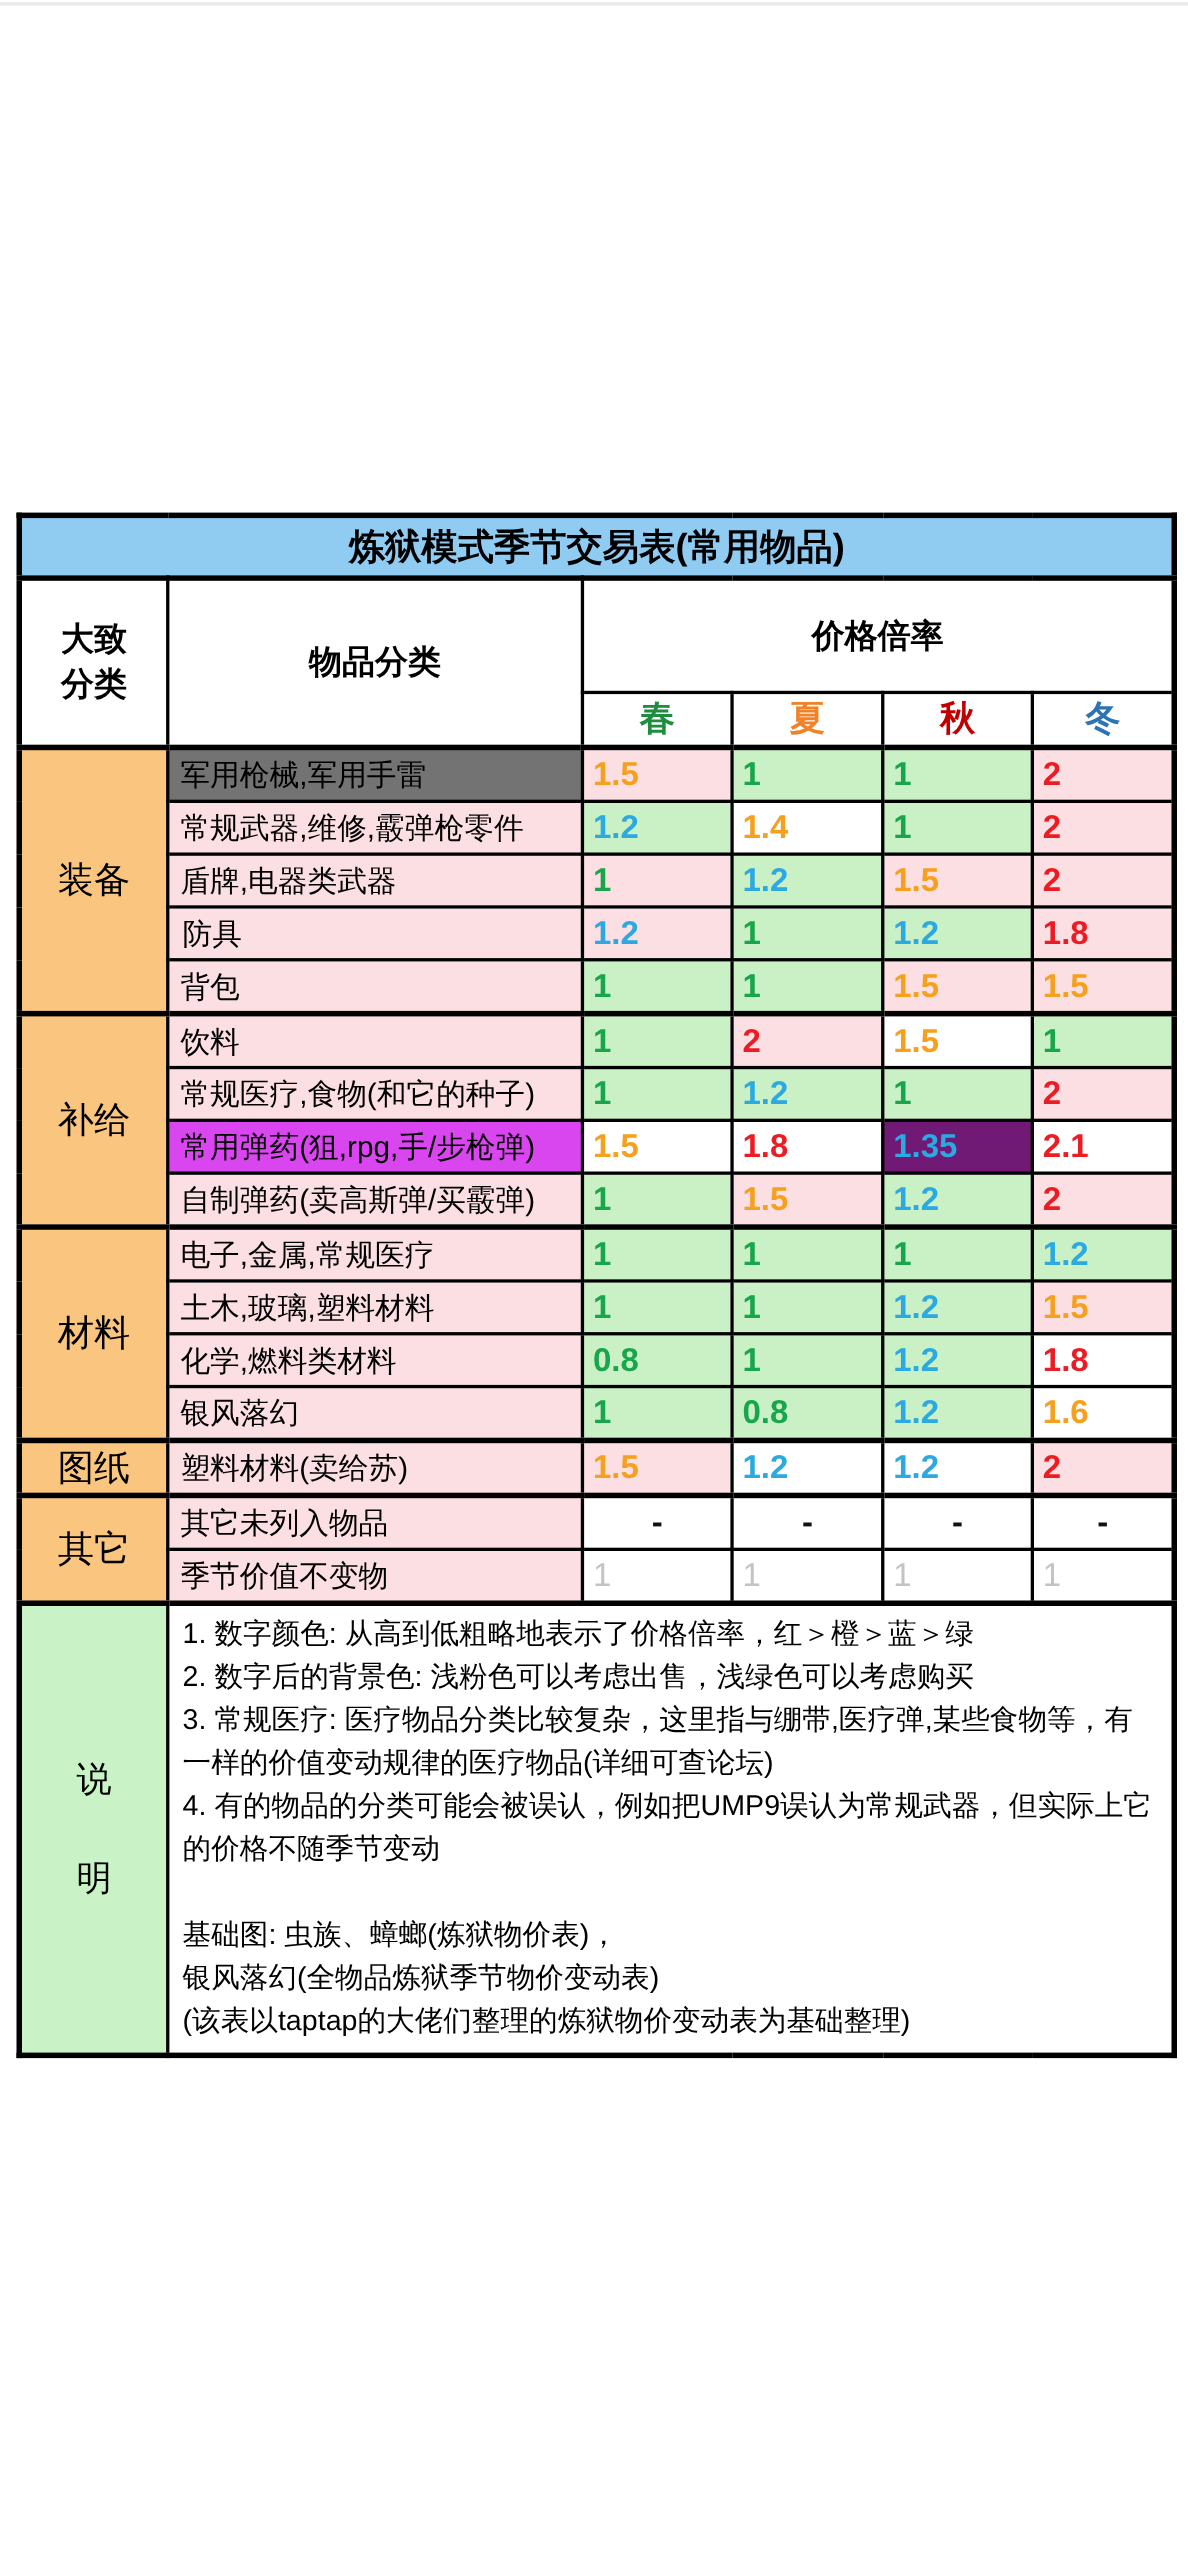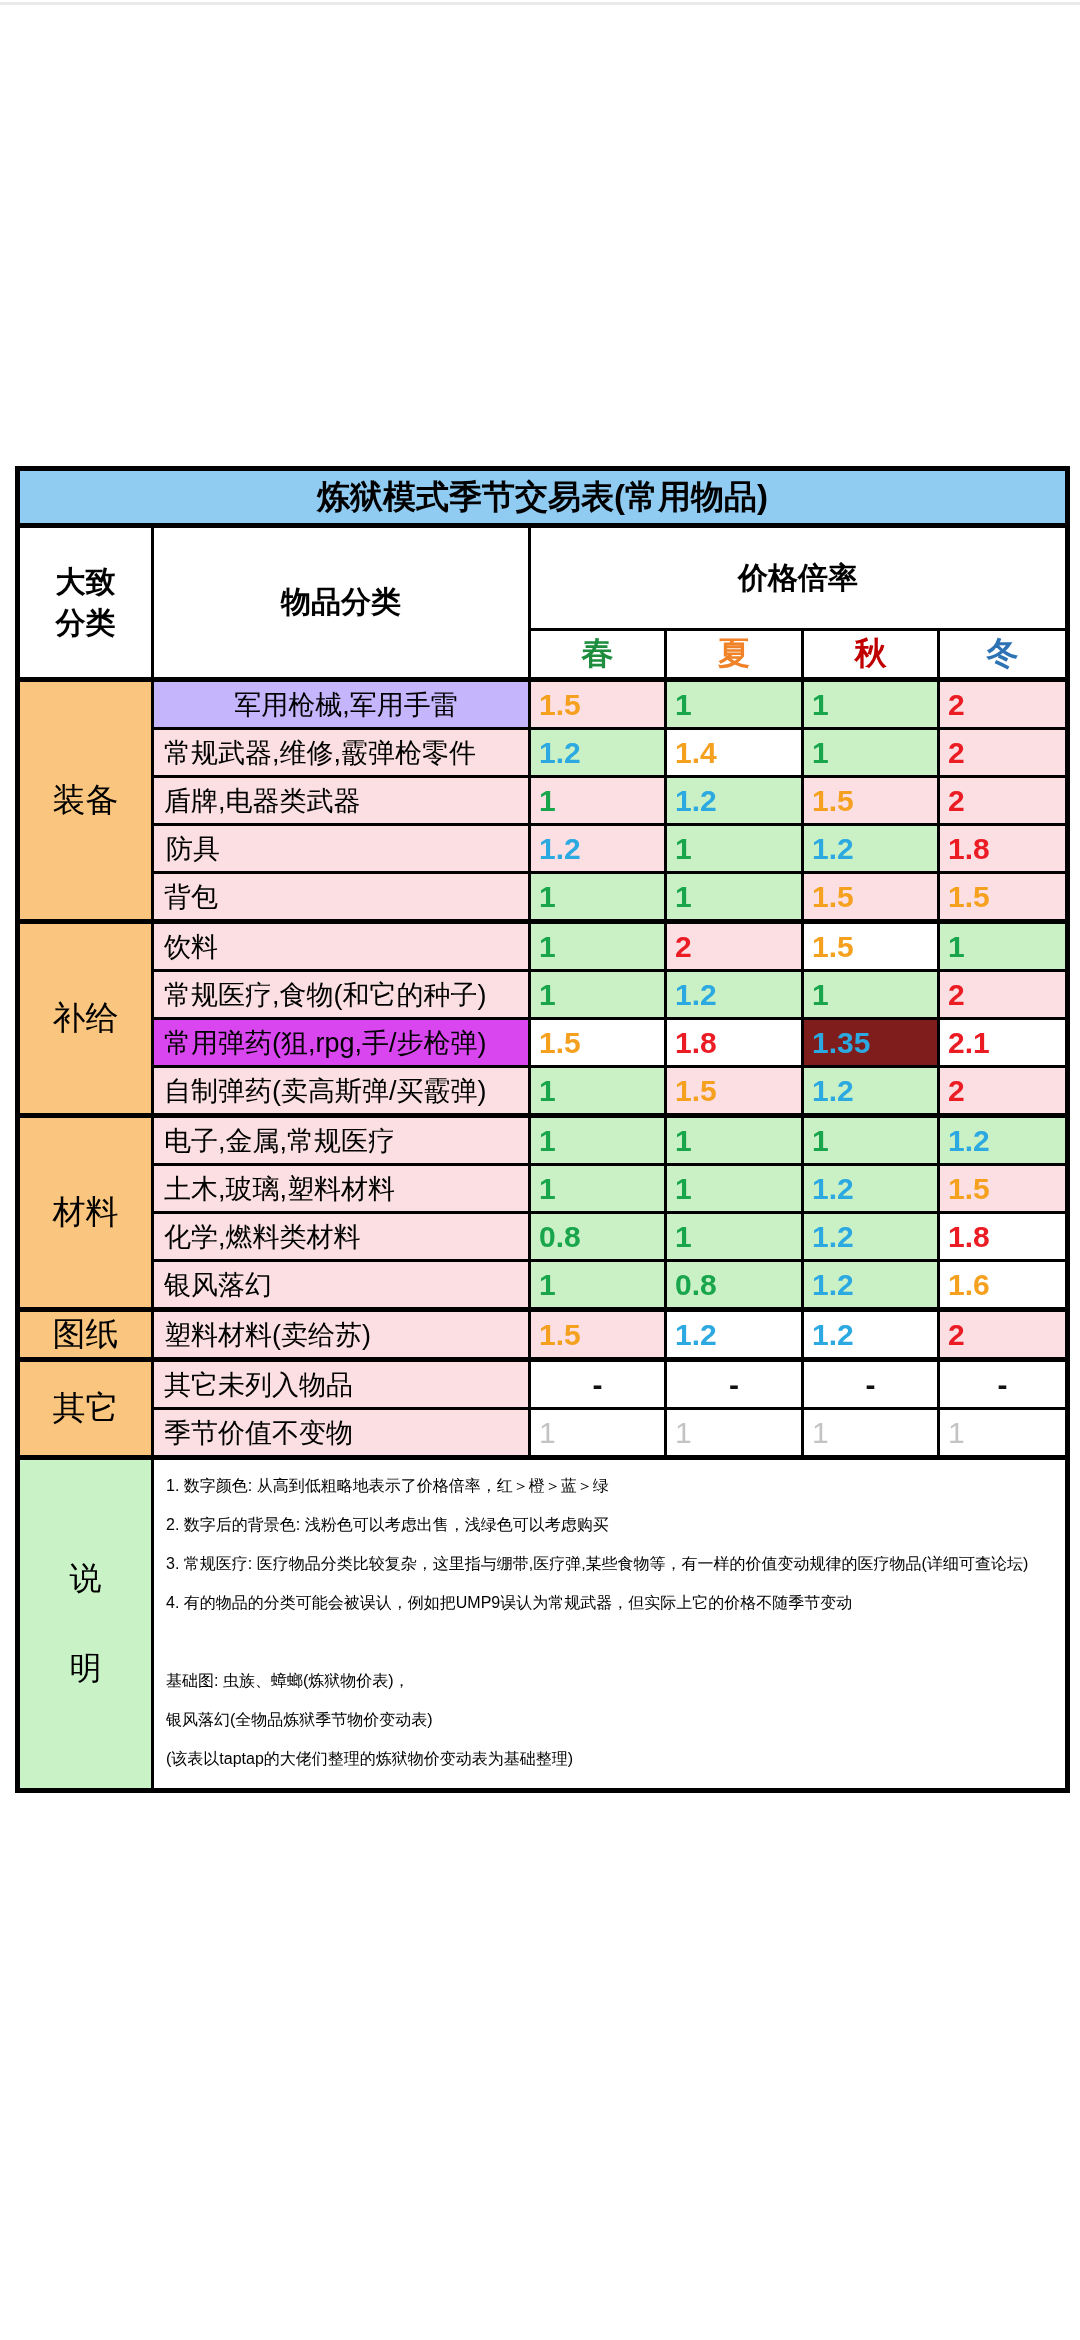--- a/index.html
+++ b/index.html
@@ -18,21 +18,21 @@
   .head-cat div{line-height:1.35}
   .head-row1{height:104px}
   th.season{height:46px;font-size:32px;font-weight:bold;text-align:center;border-bottom-width:5px;background:#fff}
   td.cat{font-size:33px;text-align:center}
   td.item{font-size:27px;padding-left:10px;text-align:left}
   td.val{font-size:30px;font-weight:bold;padding-left:8px;text-align:left}
   td.val.center{text-align:center;padding-left:0}
   tbody.rows td{height:45px}
   tr.sec-start td{border-top-width:5px}
   .notes-cell{
-    font-size:16px;line-height:39px;padding:6px 12px 10px 12px;
+    font-size:26px;line-height:39px;padding:6px 12px 10px 12px;
     white-space:pre-line;vertical-align:top;text-align:left;background:#fff;
   }
   .notes-cat-inner{display:flex;flex-direction:column;align-items:center;justify-content:center;gap:46px;font-size:32px}
 </style>
 </head>
 <body>
 
 <div class="top-divider"></div>
 
 <table class="trade">
@@ -59,21 +59,21 @@
     <tr>
       <th class="season" style="color: rgb(30, 142, 62);">春</th>
       <th class="season" style="color: rgb(240, 130, 40);">夏</th>
       <th class="season" style="color: rgb(192, 0, 0);">秋</th>
       <th class="season" style="color: rgb(46, 116, 181);">冬</th>
     </tr>
   </thead>
   <tbody class="rows">
       <tr class="sec-start">
         <td class="cat" rowspan="5" style="background: rgb(250, 197, 126);">装备</td>
-        <td class="item" style="background: #c4b5fd; text-align: center;">军用枪械,军用手雷</td>
+        <td class="item" style="background: #737373;">军用枪械,军用手雷</td>
         <td class="val" style="background: rgb(251, 223, 226); color: rgb(245, 160, 31);">1.5</td>
         <td class="val" style="background: rgb(201, 241, 197); color: rgb(24, 165, 75);">1</td>
         <td class="val" style="background: rgb(201, 241, 197); color: rgb(24, 165, 75);">1</td>
         <td class="val" style="background: rgb(251, 223, 226); color: rgb(236, 28, 36);">2</td>
       </tr>
       <tr>
         <td class="item" style="background: rgb(251, 223, 226);">常规武器,维修,霰弹枪零件</td>
         <td class="val" style="background: rgb(201, 241, 197); color: rgb(43, 169, 224);">1.2</td>
         <td class="val" style="background: rgb(255, 255, 255); color: rgb(245, 160, 31);">1.4</td>
         <td class="val" style="background: rgb(201, 241, 197); color: rgb(24, 165, 75);">1</td>
@@ -112,21 +112,21 @@
         <td class="item" style="background: rgb(251, 223, 226);">常规医疗,食物(和它的种子)</td>
         <td class="val" style="background: rgb(201, 241, 197); color: rgb(24, 165, 75);">1</td>
         <td class="val" style="background: rgb(201, 241, 197); color: rgb(43, 169, 224);">1.2</td>
         <td class="val" style="background: rgb(201, 241, 197); color: rgb(24, 165, 75);">1</td>
         <td class="val" style="background: rgb(251, 223, 226); color: rgb(236, 28, 36);">2</td>
       </tr>
       <tr>
         <td class="item" style="background: #d946ef;">常用弹药(狙,rpg,手/步枪弹)</td>
         <td class="val" style="background: rgb(255, 255, 255); color: rgb(245, 160, 31);">1.5</td>
         <td class="val" style="background: rgb(255, 255, 255); color: rgb(236, 28, 36);">1.8</td>
-        <td class="val" style="background: #7f1d1d; color: rgb(43, 169, 224);">1.35</td>
+        <td class="val" style="background: #701a75; color: rgb(43, 169, 224);">1.35</td>
         <td class="val" style="background: rgb(255, 255, 255); color: rgb(236, 28, 36);">2.1</td>
       </tr>
       <tr>
         <td class="item" style="background: rgb(251, 223, 226);">自制弹药(卖高斯弹/买霰弹)</td>
         <td class="val" style="background: rgb(201, 241, 197); color: rgb(24, 165, 75);">1</td>
         <td class="val" style="background: rgb(251, 223, 226); color: rgb(245, 160, 31);">1.5</td>
         <td class="val" style="background: rgb(201, 241, 197); color: rgb(43, 169, 224);">1.2</td>
         <td class="val" style="background: rgb(251, 223, 226); color: rgb(236, 28, 36);">2</td>
       </tr>
       <tr class="sec-start">

